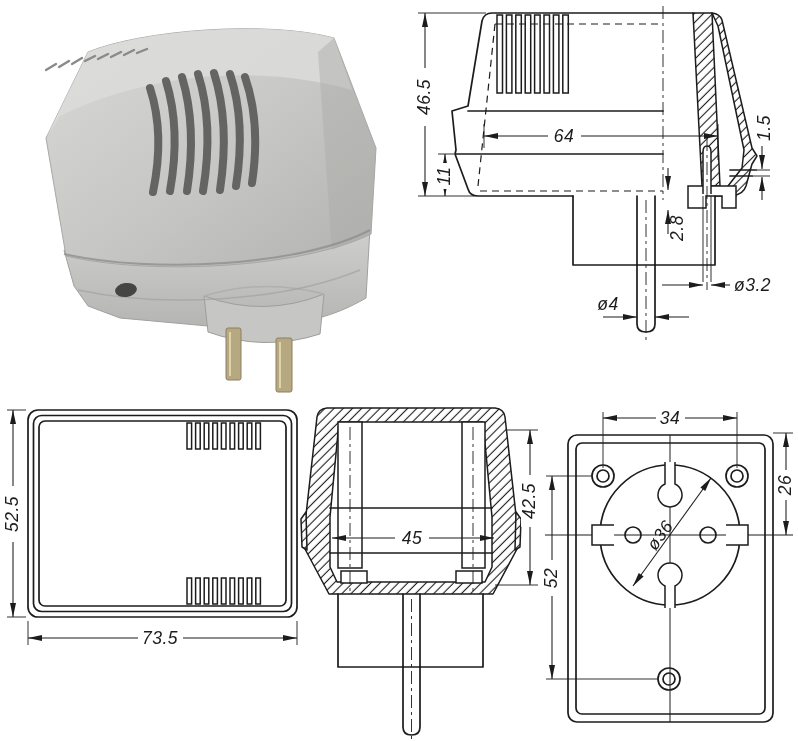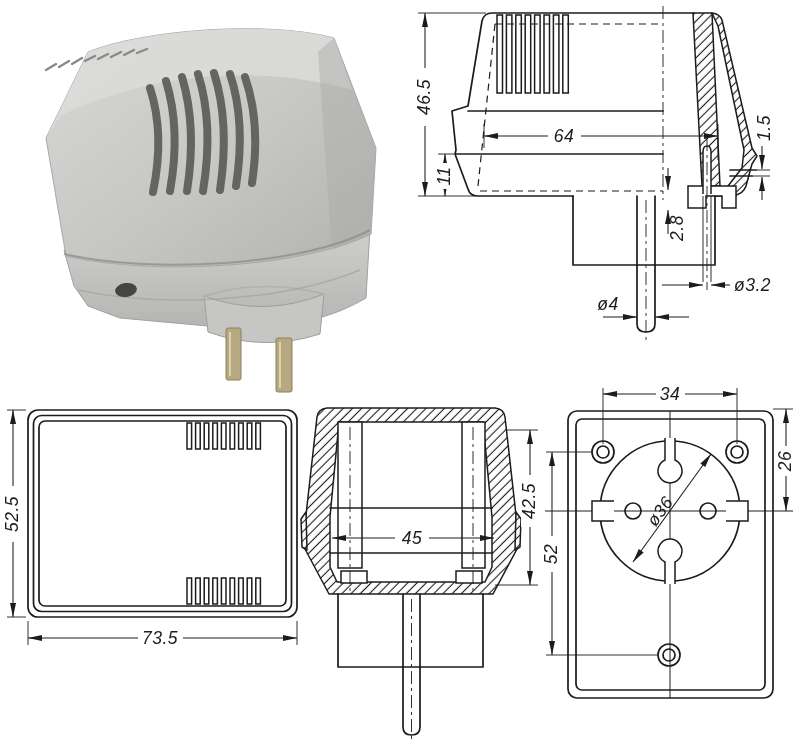--- a/index.html
+++ b/index.html
@@ -268,21 +268,21 @@
       <g>
         <line class="ext" x1="212" y1="33" x2="243" y2="33"></line>
         <line class="ext" x1="200" y1="188" x2="243" y2="188"></line>
         <line class="dim" x1="235" y1="33" x2="235" y2="188" marker-start="url(#as)" marker-end="url(#ae)"></line>
         <rect class="lbg" x="226" y="78" width="18" height="52"></rect>
         <text x="235" y="104" transform="rotate(-90 235 104)" text-anchor="middle" dominant-baseline="middle">42.5</text>
       </g>
     </svg>
   </div>
 
-  <div class="view" style="left:535px;top:376px">
+  <div class="view" style="left:535px;top:400px">
     <svg width="263" height="335" viewBox="0 0 263 335">
       <rect class="obj" x="33" y="35" width="205" height="287" rx="9"></rect>
       <rect class="obj" x="41" y="43" width="189" height="271" rx="6"></rect>
       <line class="thin" x1="135" y1="35" x2="135" y2="322"></line>
       <line class="thin" x1="10" y1="135" x2="258" y2="135"></line>
 
       <circle class="obj" cx="135" cy="135" r="70"></circle>
       <path class="white" d="M130,62 L130,84 A12,12 0 1 0 140,84 L140,62"></path>
       <path class="white" d="M130,208 L130,186 A12,12 0 1 1 140,186 L140,208"></path>
       <path class="white" d="M79,125 L57,125 L57,145 L79,145"></path>

